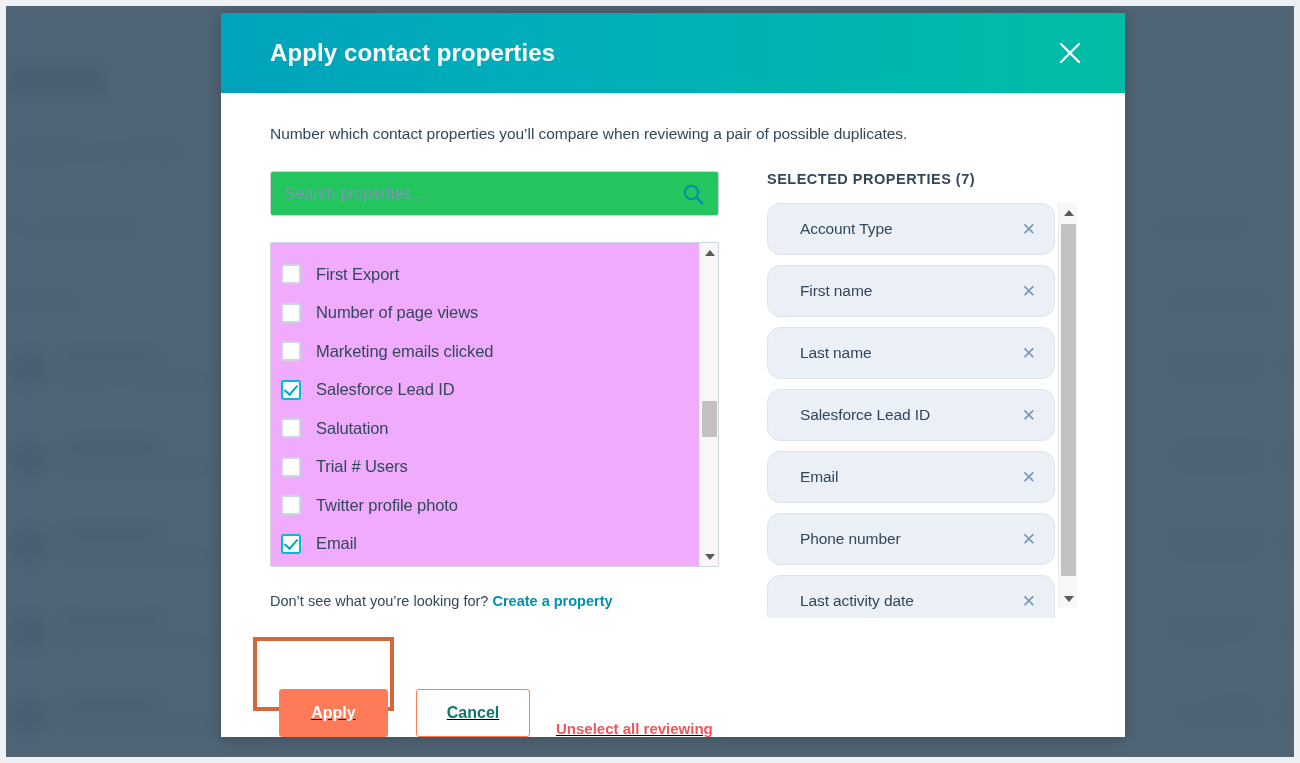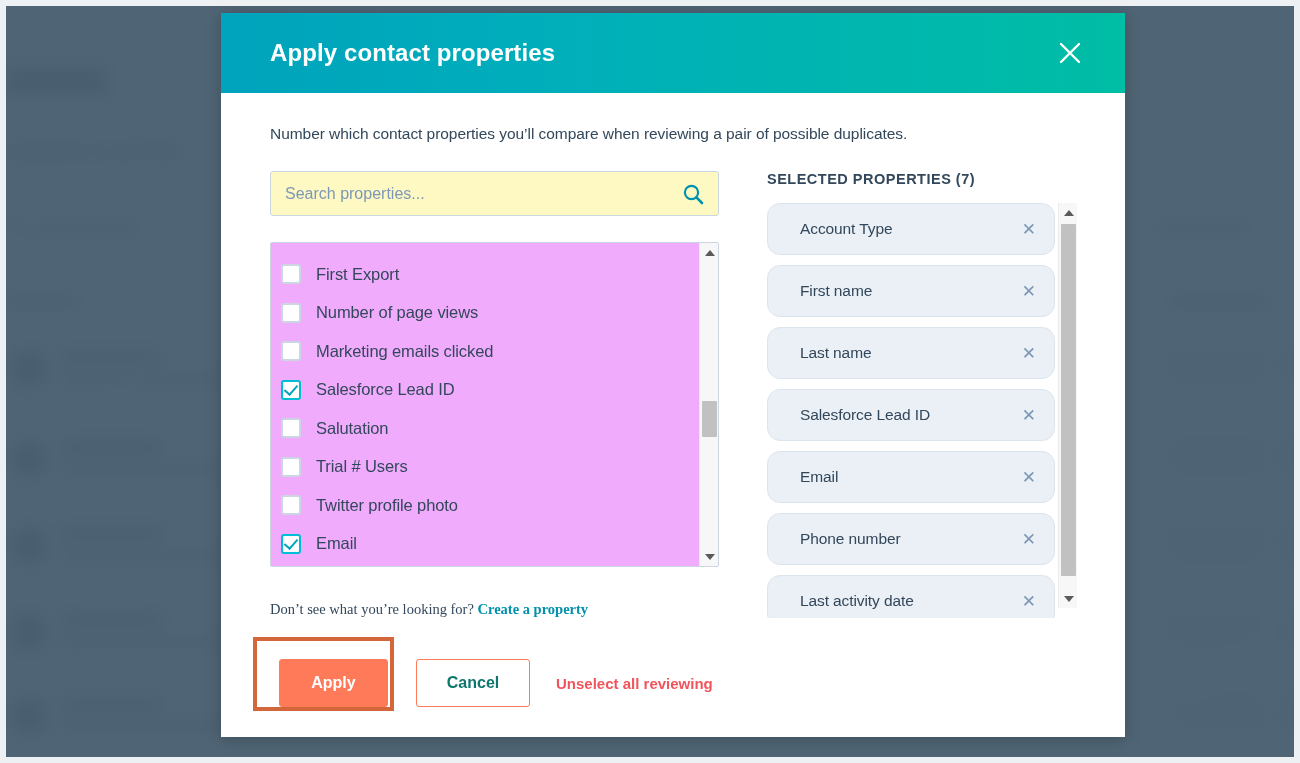--- a/index.html
+++ b/index.html
@@ -143,21 +143,21 @@
   .cols { display: flex; }
   .col-left  { width: 449px; flex: none; }
   .col-right { margin-left: 48px; width: 310px; flex: none; }
 
   
   .search-wrap {
     position: relative;
     height: 45px;
     border: 1px solid #cbd6e2;
     border-radius: 3px;
-    background: #fef9c3;
+    background: #22c55e;
   }
   .search-input {
     width: 100%; height: 100%;
     border: none; outline: none; background: transparent;
     font-family: "Liberation Sans", sans-serif;
     font-size: 16px; color: #33475b;
     padding: 0 46px 0 14px;
   }
   .search-input::placeholder { color: #7c98b6; opacity: 1; }
   .search-icon {
@@ -241,24 +241,23 @@
   }
   .sbar-thumb {
     position: absolute; left: 2px;
     width: 15px;
     background: #c1c1c1;
     border-radius: 1px;
   }
 
   
   .hint {
-    margin-top: 34px;
+    margin-top: 26px;
     font-size: 14.5px;
     color: #33475b;
-    font-family: Liberation Serif, serif;
   }
   .hint a {
     color: #0091ae;
     font-weight: bold;
     text-decoration: none;
     cursor: pointer;
   }
 
   
   .sel-title {
@@ -301,22 +300,23 @@
     width: 19px; height: 405px;
     background: #f7f7f7;
     border-left: 1px solid #ebebeb;
   }
 
   
   .modal-footer {
     flex: none;
     height: 108px;
     padding: 0 49px;
-    display: flex; align-items: center;
-    position: relative;
+    display: flex; align-items: flex-end;
+    position: relative;
+    text-decoration: underline;
   }
   .highlight-box {
     position: absolute;
     left: 32px; top: 8px;
     width: 141px; height: 74px;
     border: 4px solid #d4663c;
     background: #ffffff;
     pointer-events: none;
   }
   .btn-apply {

